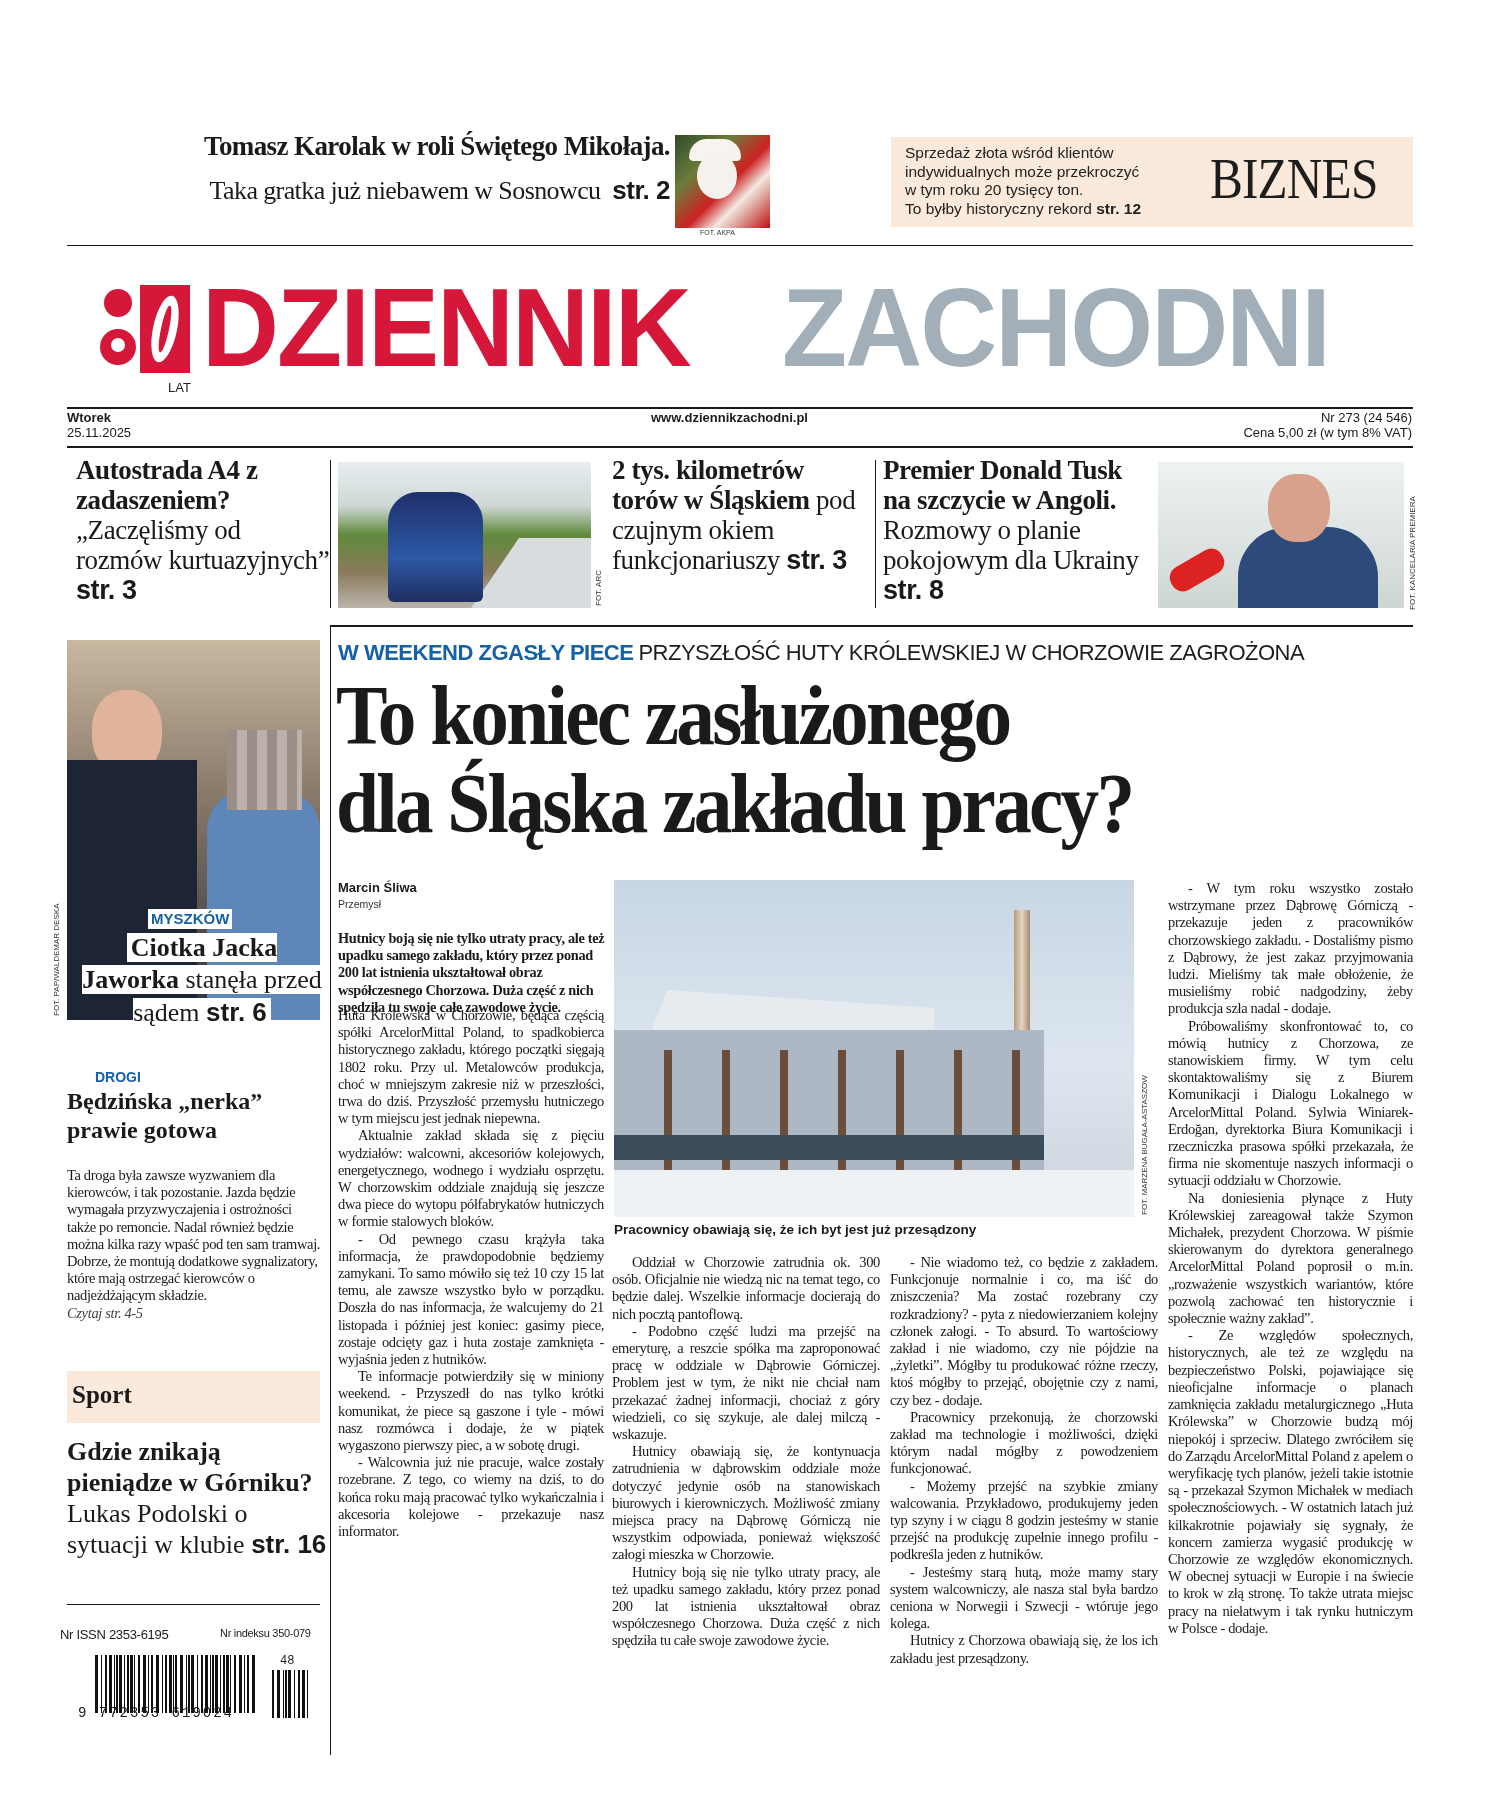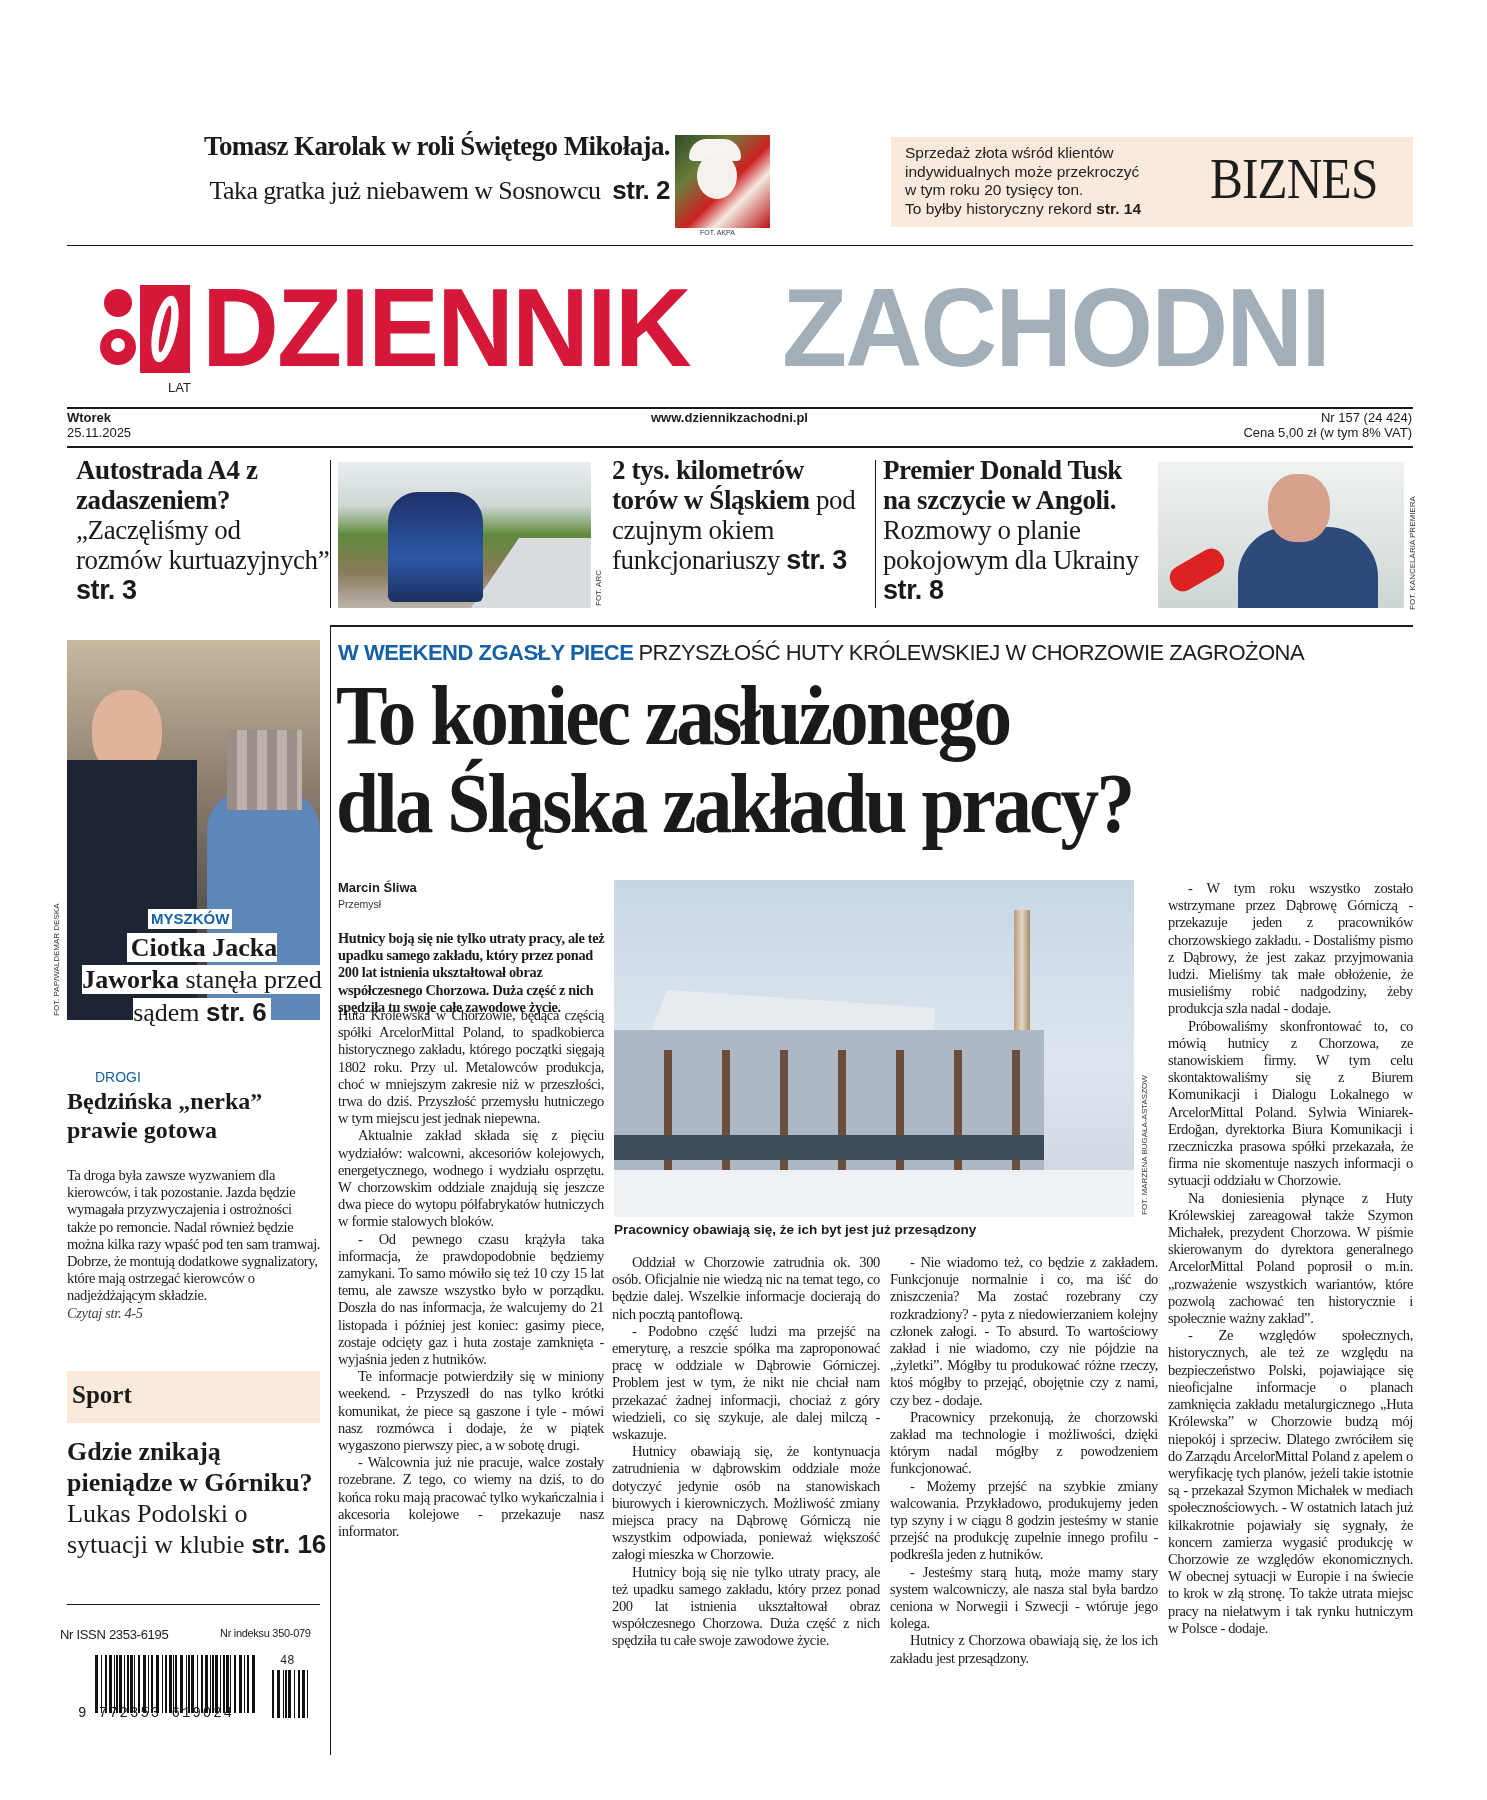--- a/index.html
+++ b/index.html
@@ -57,21 +57,21 @@
   #court-photo .robe { position:absolute; left: 0; top: 120px; width: 130px; height: 260px; background:#1d2433; }
   #court-photo .head1 { position:absolute; left: 25px; top: 50px; width: 70px; height: 85px; background:#e0b49a; border-radius: 45%; }
   #court-photo .woman { position:absolute; left: 140px; top: 150px; width: 113px; height: 230px; background:#5e86b8; border-radius: 40px 40px 0 0; }
   #court-photo .blur { position:absolute; left: 160px; top: 90px; width: 75px; height: 80px; background: repeating-linear-gradient(90deg,#9a8f88 0 10px,#bdb2ab 10px 20px); }
   #myszkow-tag { left: 148px; top: 909px; background:#fff; padding: 0 3px; font-size: 15px; font-weight: bold; color: #1461a8; line-height: 20px; }
   #ciotka-box { left: 82px; top: 932px; width: 240px; text-align: center; font-size: 26px; line-height: 32px; }
   #ciotka-box span.ln { background:#fff; padding: 0 4px; }
   #ciotka-box b { font-weight: bold; }
   #ciotka-box .str { font-family: "Liberation Sans", sans-serif; font-weight: bold; }
 
-  #drogi-kicker { left: 67px; top: 1069px; font-size: 14px; font-weight: normal; color: #1461a8; padding-left: 28px; }
+  #drogi-kicker { left: 67px; top: 1069px; font-size: 14px; font-weight: bold; color: #1461a8; padding-left: 28px; }
   #drogi-head { left: 67px; top: 1087px; width: 255px; font-size: 24px; line-height: 29px; font-weight: bold; }
   #drogi-body { left: 67px; top: 1167px; width: 255px; font-size: 14.5px; line-height: 17.2px; letter-spacing: -0.35px; }
   #drogi-body .czytaj { font-style: italic; color:#444; }
 
   #sport-box { left: 67px; top: 1371px; width: 253px; height: 52px; background: #fbeadb; }
   #sport-label { left: 72px; top: 1381px; font-size: 25px; font-weight: bold; }
   #sport-head { left: 67px; top: 1436px; width: 260px; font-size: 26px; line-height: 31px; }
   #sport-head b { font-weight: bold; }
   #sport-head .str { font-family: "Liberation Sans", sans-serif; font-weight: bold; }
   #issn { left: 60px; top: 1627px; font-size: 13px; letter-spacing: -0.3px; text-align: center; }
@@ -122,21 +122,21 @@
   <div class="hat"></div>
   <div class="face"></div>
 </div>
 <div id="santa-credit" class="abs sans">FOT. AKPA</div>
 
 <div id="biznes-box" class="abs"></div>
 <div id="biznes-text" class="abs sans">
   <div>Sprzedaż złota wśród klientów</div>
   <div>indywidualnych może przekroczyć</div>
   <div>w tym roku 20 tysięcy ton.</div>
-  <div><span>To byłby historyczny rekord</span> <span class="str">str. 14</span></div>
+  <div><span>To byłby historyczny rekord</span> <span class="str">str. 12</span></div>
 </div>
 <div id="biznes-label" class="abs">BIZNES</div>
 
 <div class="rule" style="left:67px; top:245px; width:1346px; height:1px;"></div>
 
 <svg id="logo-80" class="abs" viewBox="0 0 90 88">
   <rect x="0" y="0" width="90" height="88" fill="#ffffff"></rect>
   <circle cx="18" cy="18" r="14" fill="#d5173a"></circle>
   <circle cx="18" cy="62" r="18" fill="#d5173a"></circle>
   <circle cx="18" cy="60" r="7" fill="#ffffff"></circle>
@@ -147,21 +147,21 @@
 <div id="logo-lat" class="abs sans">LAT</div>
 <div id="mast-dziennik" class="abs">DZIENNIK</div>
 <div id="mast-zachodni" class="abs">ZACHODNI</div>
 
 <div class="rule" style="left:67px; top:407px; width:1346px; height:1.5px;"></div>
 <div id="dateline" class="abs sans">
   <div class="day">Wtorek</div>
   <div>25.11.2025</div>
   <div class="url">www.dziennikzachodni.pl</div>
   <div class="right">
-    <div>Nr 157 (24 424)</div>
+    <div>Nr 273 (24 546)</div>
     <div>Cena 5,00 zł (w tym 8% VAT)</div>
   </div>
 </div>
 <div class="rule" style="left:67px; top:446px; width:1346px; height:1.5px;"></div>
 
 <div id="teaser-a4" class="abs teaser-h">
   <b>Autostrada A4 z zadaszeniem?</b>
   <span>„Zaczęliśmy od rozmów kurtuazyjnych”</span>
   <span class="str">str. 3</span>
 </div>

